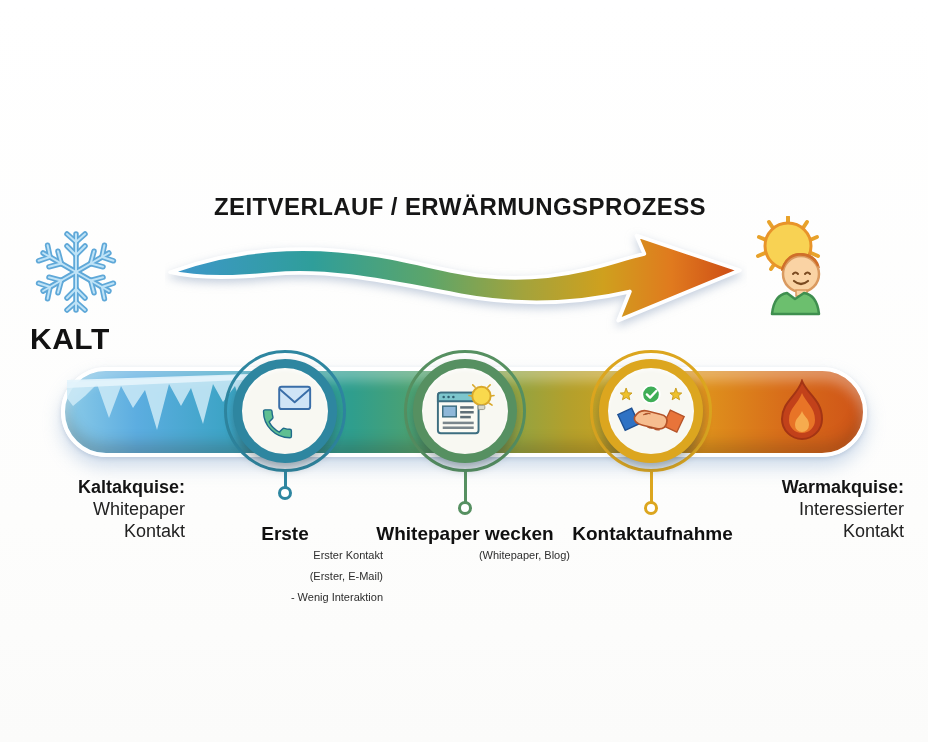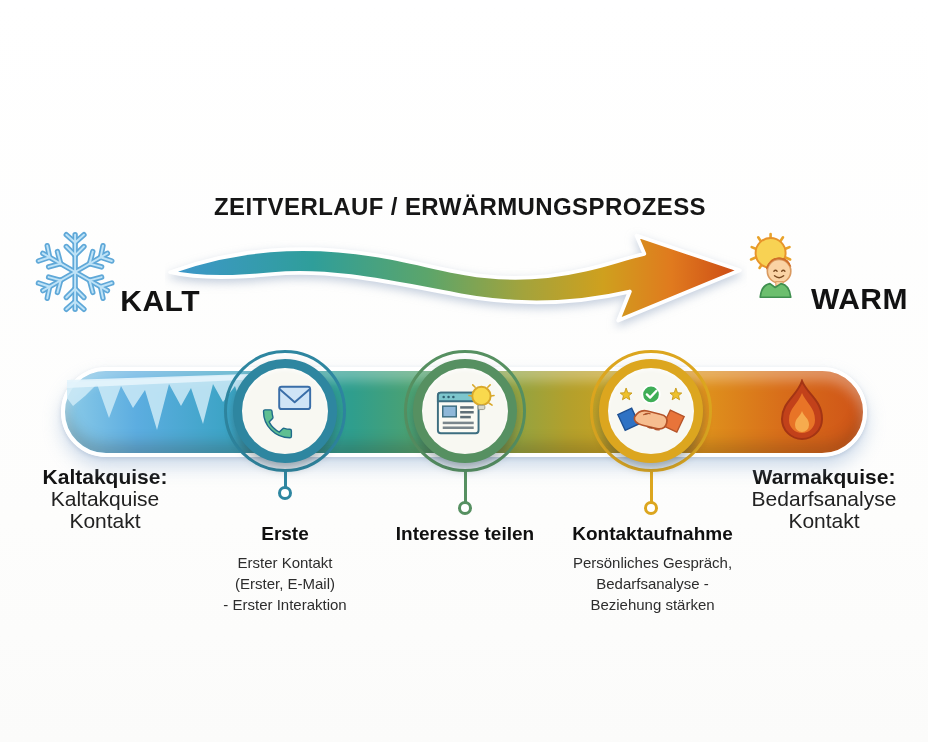--- a/index.html
+++ b/index.html
@@ -10,21 +10,21 @@
     font-family:"Liberation Sans",sans-serif;color:#1c1c1c;
   }
   
   .title{
     position:absolute;left:175px;top:193px;width:570px;text-align:center;
     font-size:24px;font-weight:800;letter-spacing:.4px;color:#161616;
   }
   
   .wave-arrow{position:absolute;left:165px;top:222px;width:582px;height:112px;z-index:1;}
   
-  .endpoint{position:absolute;display:flex;flex-direction:row;align-items:flex-end;z-index:2;}
+  .endpoint{position:absolute;display:flex;flex-direction:column;align-items:flex-start;z-index:2;}
   .endpoint.cold{left:30px;top:226px;width:170px;}
   .endpoint.warm{left:738px;top:216px;width:170px;}
   .endpoint-label{font-size:30px;font-weight:800;color:#121212;margin-top:4px;letter-spacing:.5px;}
   
   .bar{
     position:absolute;left:61px;top:367px;width:806px;height:90px;box-sizing:border-box;
     border:4px solid #ffffff;border-radius:45px;z-index:2;
     background:linear-gradient(90deg,#8ccbe8 0%,#5cade0 9%,#3da4c6 20%,#2e9fae 27%,#2f9e8d 36%,#51a26d 45%,#8ba446 55%,#b3a02c 63%,#d2a21e 72%,#de8e1c 81%,#d86d1a 90%,#cf5418 100%);
     box-shadow:0 10px 18px rgba(150,180,215,.45),0 2px 4px rgba(120,140,170,.3),
        inset 0 10px 12px rgba(255,255,255,.32), inset 0 -10px 14px rgba(60,40,20,.22);
@@ -50,29 +50,29 @@
   
   .conn-line{position:absolute;width:3px;z-index:3;}
   .conn-dot{position:absolute;width:14px;height:14px;border-radius:50%;box-sizing:border-box;border:3px solid;background:#fff;z-index:3;}
   .c1 .conn-line{left:284px;top:470px;height:17px;background:#2e86a0;}
   .c1 .conn-dot{left:278px;top:486px;border-color:#2e86a0;}
   .c2 .conn-line{left:464px;top:471px;height:31px;background:#569061;}
   .c2 .conn-dot{left:458px;top:501px;border-color:#569061;}
   .c3 .conn-line{left:650px;top:471px;height:31px;background:#dca61f;}
   .c3 .conn-dot{left:644px;top:501px;border-color:#dca61f;}
   
-  .caption{position:absolute;top:466px;width:160px;text-align:center;font-size:21px;line-height:22px;color:#222;}
+  .caption{position:absolute;top:476px;width:160px;text-align:right;font-size:18px;line-height:22px;color:#222;}
   .caption.left{left:25px;}
   .caption.right{left:744px;}
   .caption-title{font-weight:700;color:#141414;}
   
   .stage{position:absolute;top:498px;text-align:center;}
   .stage-title{font-size:19px;font-weight:700;color:#101010;line-height:23px;min-height:47px;
     display:flex;flex-direction:column;justify-content:flex-end;}
-  .stage-body{margin-top:7px;font-size:15px;line-height:21px;color:#2d2d2d;}
+  .stage-body{font-size:11px;line-height:21px;color:#2d2d2d;text-align:right;}
   .stage.s1{left:187px;width:196px;}
   .stage.s2{left:360px;width:210px;}
   .stage.s3{left:545px;width:215px;}
 </style>
 </head>
 <body>
 
 <div class="canvas">
 
   <div class="title">ZEITVERLAUF / ERWÄRMUNGSPROZESS</div>
@@ -140,21 +140,20 @@
       <circle cx="50" cy="30" r="23" fill="#f8d253" stroke="#e8942a" stroke-width="3"></circle>
       <path d="M44,55 a19,19 0 0 1 37,-3 q-3,-13 -17,-14 q-16,-1 -20,17 z" fill="#e8823a" stroke="#cf6f2a" stroke-width="2"></path>
       <circle cx="63" cy="58" r="18" fill="#fad3a4" stroke="#da9a60" stroke-width="2.5"></circle>
       <path d="M44,54 a19,19 0 0 1 36,-4 q-4,-11 -16,-12 q-14,-1 -20,16 z" fill="#e8823a" stroke="#cf6f2a" stroke-width="2"></path>
       <path d="M55,58 q2.5,-3 5,0" stroke="#7a4a20" stroke-width="2" fill="none" stroke-linecap="round"></path>
       <path d="M67,58 q2.5,-3 5,0" stroke="#7a4a20" stroke-width="2" fill="none" stroke-linecap="round"></path>
       <path d="M56,65 q7,6 14,0" stroke="#7a4a20" stroke-width="2.2" fill="none" stroke-linecap="round"></path>
       <rect x="58" y="74" width="11" height="6" fill="#fad3a4" stroke="#da9a60" stroke-width="1.5"></rect>
       <path d="M34,98 q2,-19 15,-21 l8,6 l9,-6 q13,2 15,21 z" fill="#6cbf6e" stroke="#3f8f4f" stroke-width="2.5" stroke-linejoin="round"></path>
     </svg>
-    <div class="endpoint-label">WARM</div>
   </div>
 
   <div class="bar">
     <svg class="icicles" viewBox="0 0 230 78">
       <path d="M0,10 L210,2 L205,14 L196,26 L188,10 L178,44 L168,14 L156,30 L146,12 L136,52 L124,16 L114,34 L102,12 L90,58 L78,18 L66,36 L54,14 L42,46 L30,12 L18,24 L6,34 L0,26 Z" fill="#cdeaf7" opacity="0.85"></path>
       <path d="M0,8 L215,1 L215,6 L0,16 Z" fill="#e4f4fc" opacity="0.9"></path>
     </svg>
     <svg class="flame" viewBox="0 0 62 68">
       <path d="M31,2 C36,15 51,21 51,40 A20,20 0 1 1 11,40 C11,23 26,17 31,2 Z" fill="#c2411a" stroke="#a33414" stroke-width="2"></path>
       <path d="M31,14 C35,24 44,28 44,41 A13,13 0 1 1 18,41 C18,29 27,25 31,14 Z" fill="#e87427"></path>
@@ -230,52 +229,48 @@
     <div class="conn-line"></div>
     <div class="conn-dot"></div>
   </div>
   <div class="c3">
     <div class="conn-line"></div>
     <div class="conn-dot"></div>
   </div>
 
   <div class="caption left">
     <div class="caption-title">Kaltakquise:</div>
-    <div>Kaltakquise</div>
+    <div>Whitepaper</div>
     <div>Kontakt</div>
   </div>
   <div class="caption right">
     <div class="caption-title">Warmakquise:</div>
-    <div>Bedarfsanalyse</div>
+    <div>Interessierter</div>
     <div>Kontakt</div>
   </div>
 
   <div class="stage s1">
     <div class="stage-title">
       <div>Erste</div>
     </div>
     <div class="stage-body">
       <div>Erster Kontakt</div>
       <div>(Erster, E-Mail)</div>
-      <div>- Erster Interaktion</div>
+      <div>- Wenig Interaktion</div>
     </div>
   </div>
 
   <div class="stage s2">
     <div class="stage-title">
-      <div>Interesse teilen</div>
+      <div>Whitepaper wecken</div>
     </div>
     <div class="stage-body">
+      <div>(Whitepaper, Blog)</div>
     </div>
   </div>
 
   <div class="stage s3">
     <div class="stage-title">
       <div>Kontaktaufnahme</div>
     </div>
-    <div class="stage-body">
-      <div>Persönliches Gespräch,</div>
-      <div>Bedarfsanalyse -</div>
-      <div>Beziehung stärken</div>
-    </div>
   </div>
 
 </div>
 
 </body></html>

